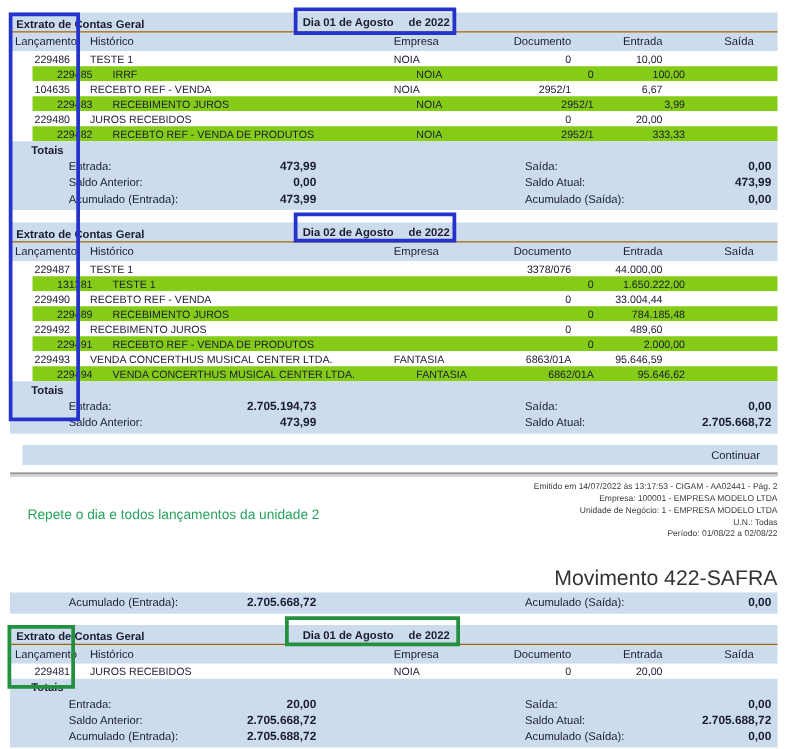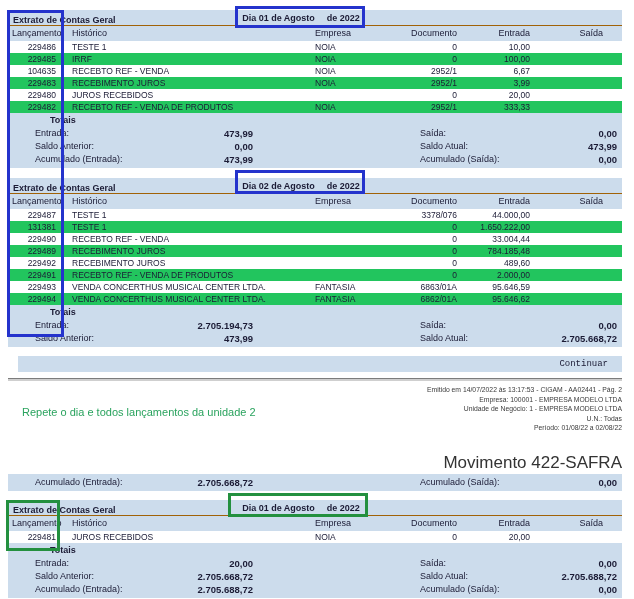--- a/index.html
+++ b/index.html
@@ -19,42 +19,42 @@
   .ch-lanc { padding-left:4px; }
   .ch-hist { padding-left:10px; }
   .ch-emp  { padding-left:8px; }
   .ch-doc  { text-align:right; padding-right:15px; }
   .ch-ent  { text-align:right; padding-right:15px; }
   .ch-sai  { text-align:right; padding-right:19px; }
 
   
   .trow { display:grid; grid-template-columns:54px 245px 85px 80px 73px 77px;
           height:12px; line-height:12px; font-size:8.5px; background:#fff; }
-  .trow.alt { background:#22c55e; }
+  .trow.alt { background:#84cc16;margin-left:18px; }
   .c-lanc { text-align:right; padding-right:6px; }
   .c-hist { padding-left:10px; white-space:nowrap; overflow:hidden; }
   .c-emp  { padding-left:8px; }
   .c-doc  { text-align:right; padding-right:15px; }
   .c-ent  { text-align:right; padding-right:15px; }
   .c-sai  { text-align:right; padding-right:19px; }
 
   
   .totals { padding-top:1px; padding-bottom:2px; }
-  .totals-title { height:13px; line-height:13px; padding-left:42px; font-weight:bold; font-size:9px; }
+  .totals-title { height:13px; line-height:13px; padding-left:17px; font-weight:bold; font-size:9px; }
   .t-row { display:grid; grid-template-columns:177px 68px 167px 100px 97px;
            height:13px; line-height:13px; font-size:9px; }
-  .t-lab1 { padding-left:27px; }
+  .t-lab1 { padding-left:27px;margin-left:20px; }
   .t-val1 { text-align:right; font-weight:bold; font-size:9.5px; }
   .t-lab2 { grid-column:4; }
   .t-val2 { text-align:right; font-weight:bold; font-size:9.5px; }
 
   .gap10 { height:10px; } .gap9 { height:9px; }
 
   .continue-bar { margin-left:10px; height:16px; line-height:16px; background:#ccdcec;
-                  text-align:right; padding-right:14px; font-size:9px; cursor:pointer;font-family:Liberation Mono, monospace; }
+                  text-align:right; padding-right:14px; font-size:9px; cursor:pointer; }
 
   .divider { margin-top:6px; height:3px; background:#7c7c7c; border-bottom:2px solid #cfcfcf; }
 
   .footer { margin-top:4px; text-align:right; font-size:6.8px; line-height:9.5px; color:#3a3a3a; }
 
   .note-green { position:absolute; left:22px; top:406px; font-size:11px; color:#2aa35e; }
 
   .page2-title { margin-top:20px; height:14px; text-align:right; font-size:17px; color:#333; }
 
   .acum-band { margin-top:7px; background:#ccdcec; padding-top:2px; padding-bottom:2px; }

